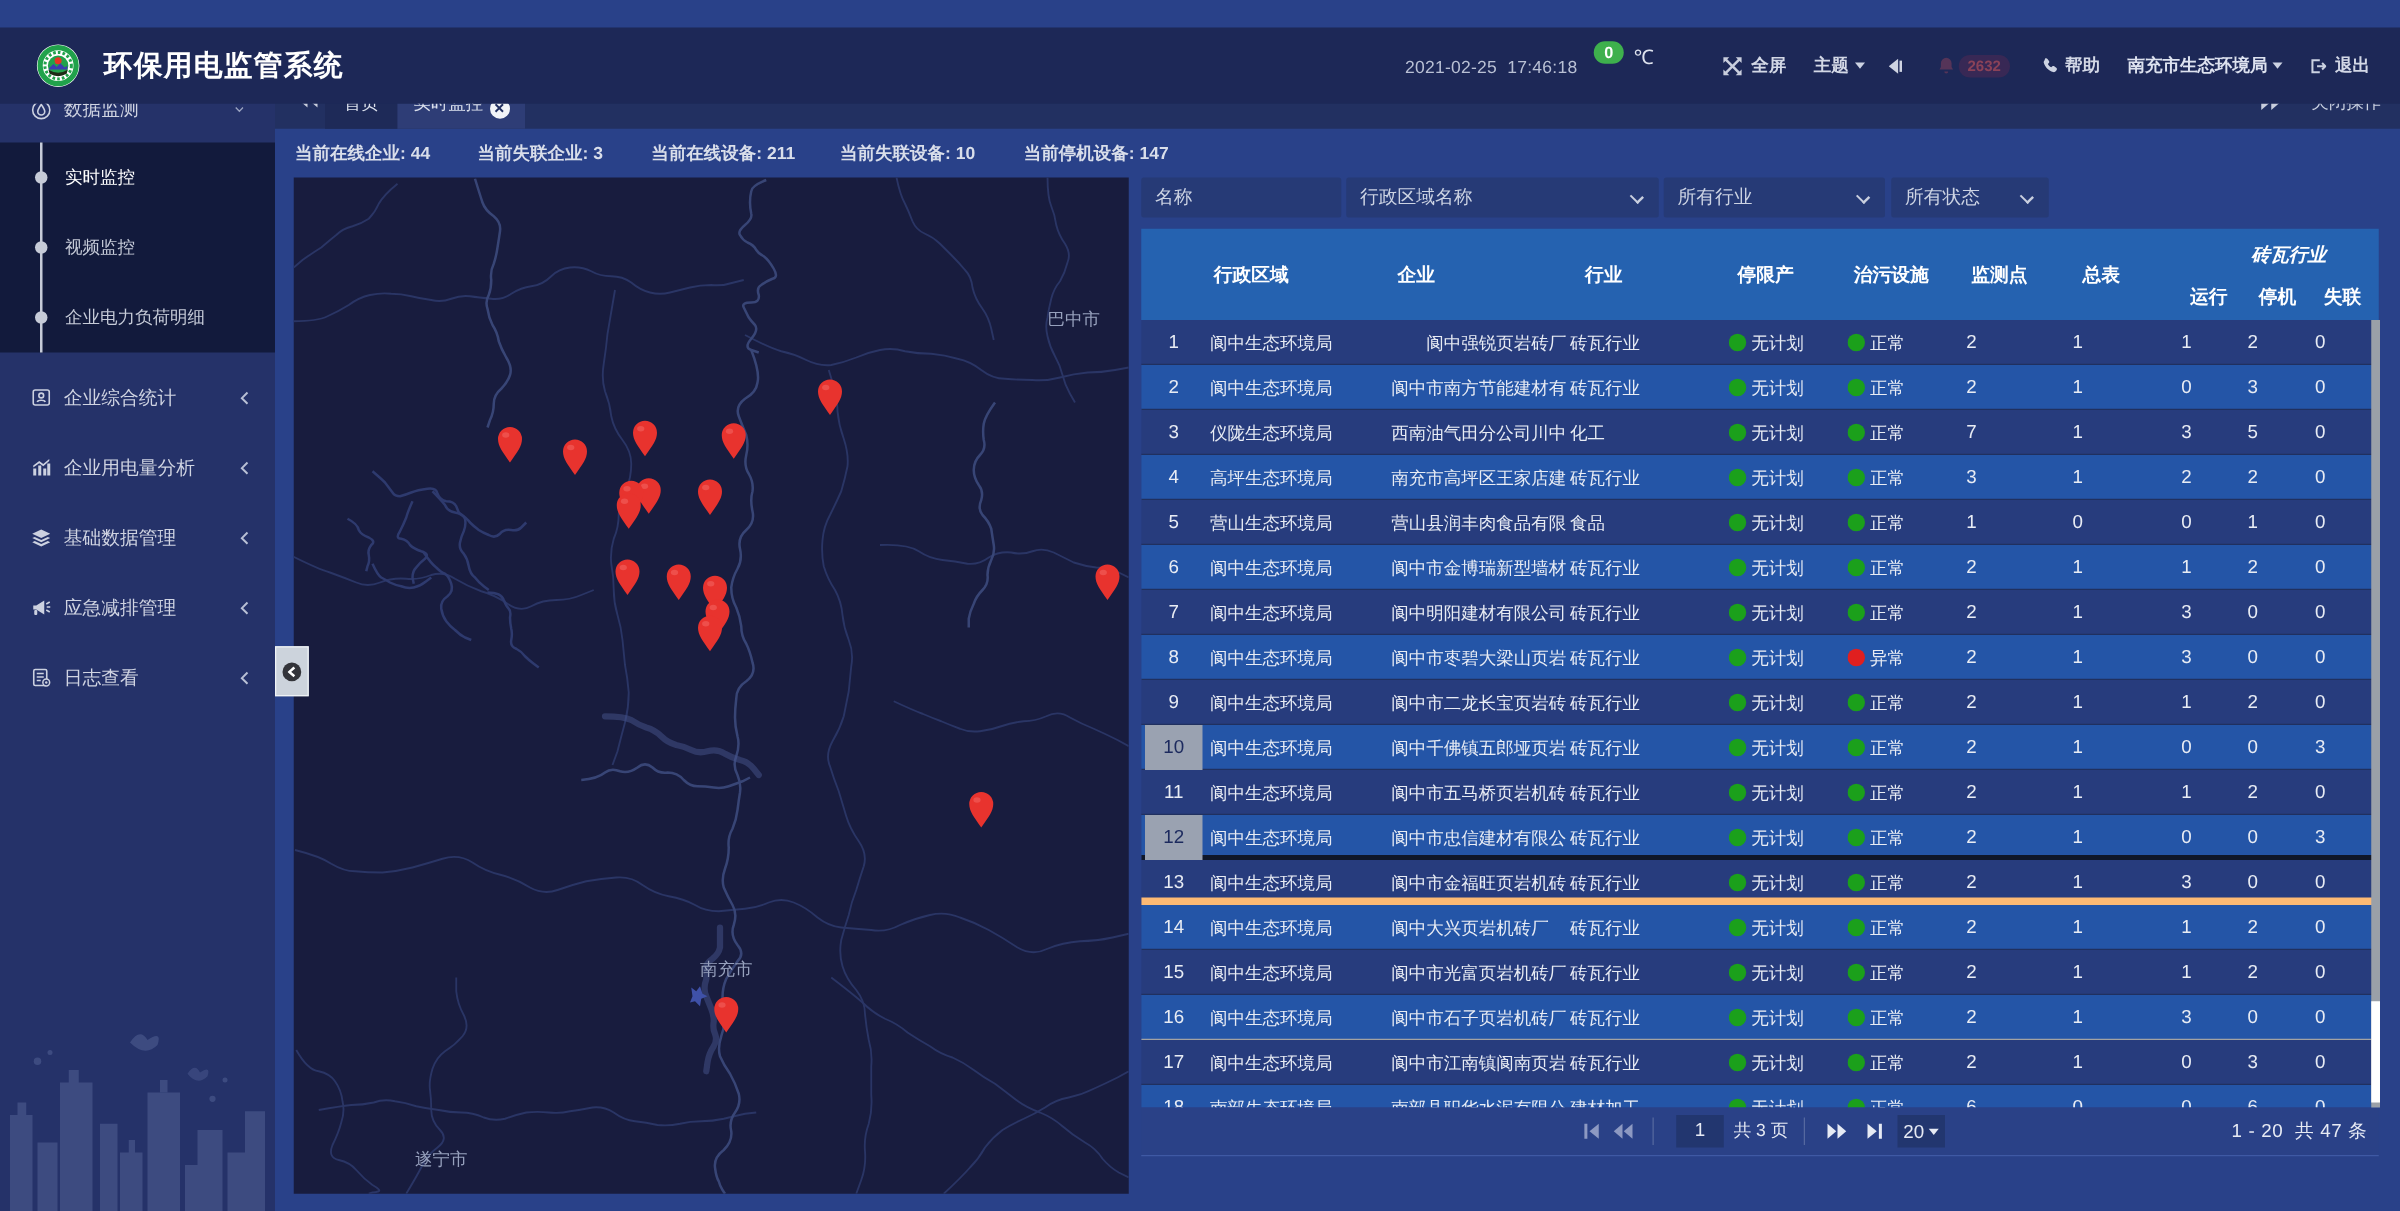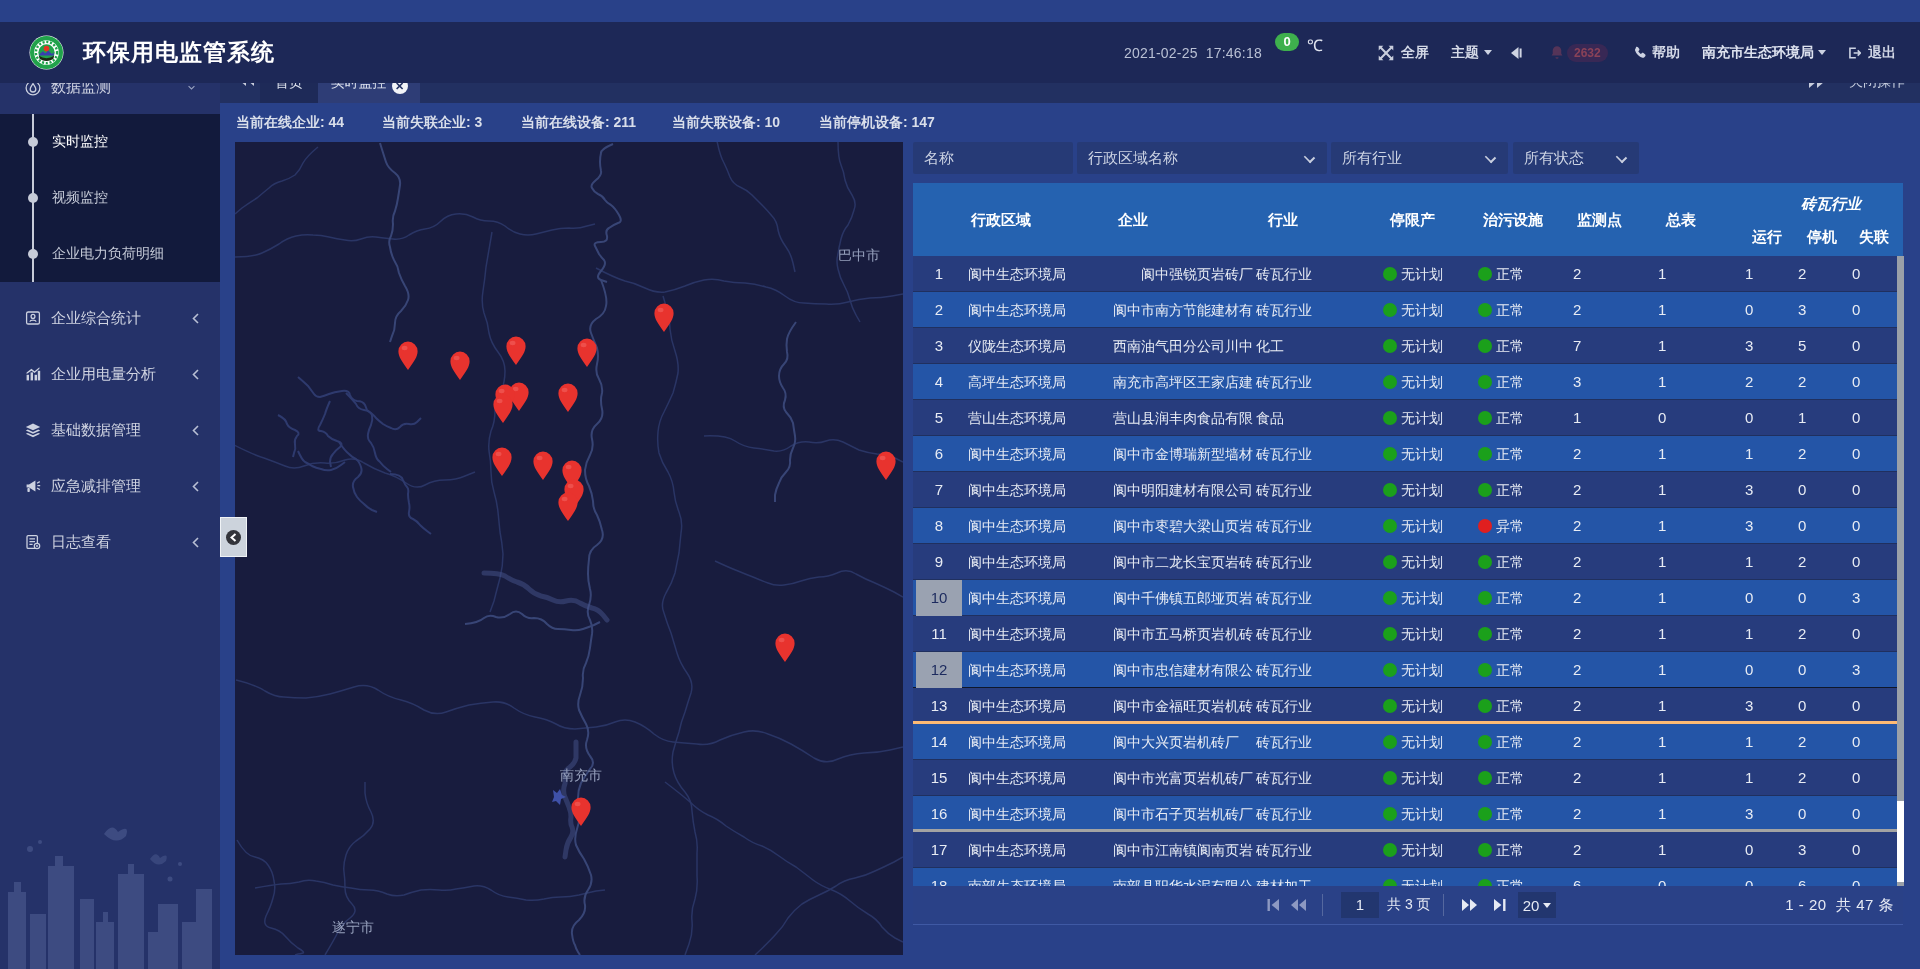--- a/index.html
+++ b/index.html
@@ -510,34 +510,34 @@
   <div style="left:200px; width:140px;">阆中市五马桥页岩机砖</div>
   <div style="left:343px; width:120px;">砖瓦行业</div>
   <div style="left:470px; width:95px;"><span class="cdot g"></span>无计划</div>
   <div style="left:565px; width:95px;"><span class="cdot g"></span>正常</div>
   <div class="num" style="left:660px; width:20px;">2</div>
   <div class="num" style="left:745px; width:20px;">1</div>
   <div class="num" style="left:832px; width:20px;">1</div>
   <div class="num" style="left:885px; width:20px;">2</div>
   <div class="num" style="left:939px; width:20px;">0</div>
 </div>
-    <div class="row even" style="border-bottom:1px solid #0f172a;padding-left:15px;">
+    <div class="row even" style="border-bottom:4px solid #0f172a;padding-left:15px;">
   <div class="c0 num sel">12</div>
   <div style="left:55px; width:140px;">阆中生态环境局</div>
   <div style="left:200px; width:140px;">阆中市忠信建材有限公</div>
   <div style="left:343px; width:120px;">砖瓦行业</div>
   <div style="left:470px; width:95px;"><span class="cdot g"></span>无计划</div>
   <div style="left:565px; width:95px;"><span class="cdot g"></span>正常</div>
   <div class="num" style="left:660px; width:20px;">2</div>
   <div class="num" style="left:745px; width:20px;">1</div>
   <div class="num" style="left:832px; width:20px;">0</div>
   <div class="num" style="left:885px; width:20px;">0</div>
   <div class="num" style="left:939px; width:20px;">3</div>
 </div>
-    <div class="row odd" style="border-bottom:3px solid #fdba74;">
+    <div class="row odd" style="border-bottom:6px solid #fdba74;">
   <div class="c0 num ">13</div>
   <div style="left:55px; width:140px;">阆中生态环境局</div>
   <div style="left:200px; width:140px;">阆中市金福旺页岩机砖</div>
   <div style="left:343px; width:120px;">砖瓦行业</div>
   <div style="left:470px; width:95px;"><span class="cdot g"></span>无计划</div>
   <div style="left:565px; width:95px;"><span class="cdot g"></span>正常</div>
   <div class="num" style="left:660px; width:20px;">2</div>
   <div class="num" style="left:745px; width:20px;">1</div>
   <div class="num" style="left:832px; width:20px;">3</div>
   <div class="num" style="left:885px; width:20px;">0</div>
@@ -562,21 +562,21 @@
   <div style="left:200px; width:140px;">阆中市光富页岩机砖厂</div>
   <div style="left:343px; width:120px;">砖瓦行业</div>
   <div style="left:470px; width:95px;"><span class="cdot g"></span>无计划</div>
   <div style="left:565px; width:95px;"><span class="cdot g"></span>正常</div>
   <div class="num" style="left:660px; width:20px;">2</div>
   <div class="num" style="left:745px; width:20px;">1</div>
   <div class="num" style="left:832px; width:20px;">1</div>
   <div class="num" style="left:885px; width:20px;">2</div>
   <div class="num" style="left:939px; width:20px;">0</div>
 </div>
-    <div class="row even" style="border-bottom:3px solid #a3a3a3;">
+    <div class="row even" style="border-bottom:1px solid #a3a3a3;">
   <div class="c0 num ">16</div>
   <div style="left:55px; width:140px;">阆中生态环境局</div>
   <div style="left:200px; width:140px;">阆中市石子页岩机砖厂</div>
   <div style="left:343px; width:120px;">砖瓦行业</div>
   <div style="left:470px; width:95px;"><span class="cdot g"></span>无计划</div>
   <div style="left:565px; width:95px;"><span class="cdot g"></span>正常</div>
   <div class="num" style="left:660px; width:20px;">2</div>
   <div class="num" style="left:745px; width:20px;">1</div>
   <div class="num" style="left:832px; width:20px;">3</div>
   <div class="num" style="left:885px; width:20px;">0</div>

